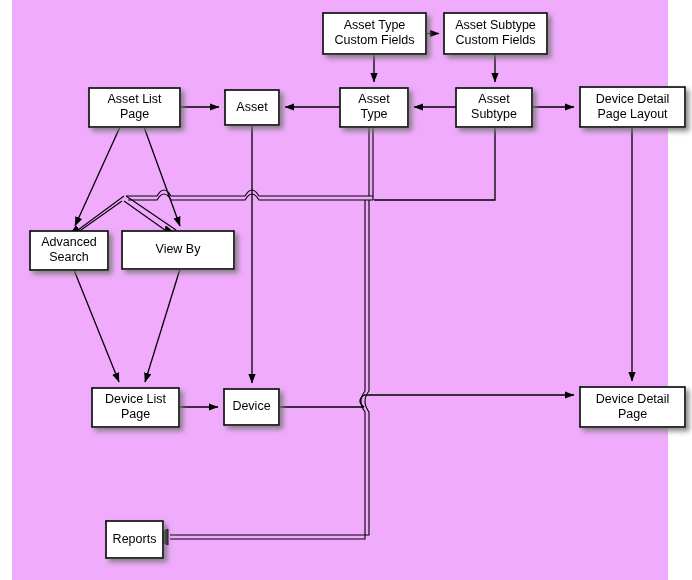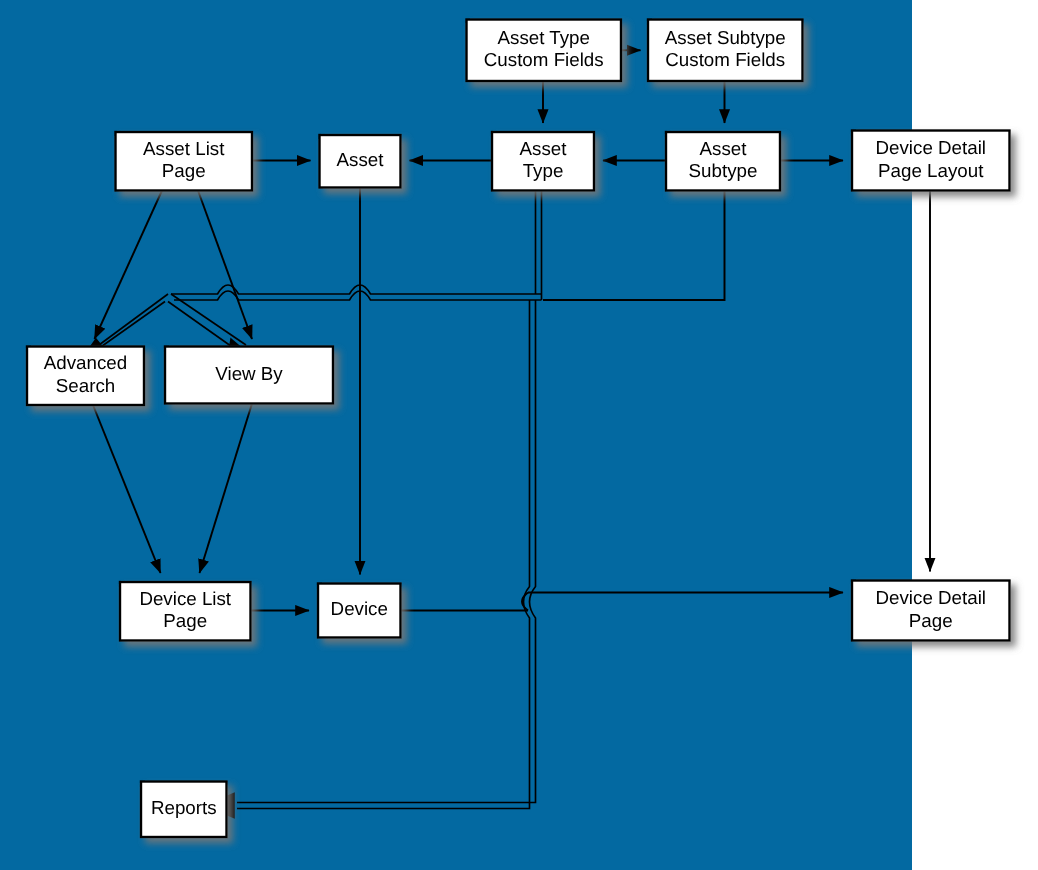--- a/index.html
+++ b/index.html
@@ -8,23 +8,24 @@
     background: #ffffff;
   }
   body {
     width: 692px;
     height: 580px;
     font-family: "Liberation Sans", sans-serif;
     overflow: hidden;
   }
   #diagram-root {
     position: relative;
-    width: 608px;
+    width: 656px;
     height: 580px;
-    background: #0369a1;
+    background: #f0abfc;
+    margin-left: 12px;
   }
   svg#diagram-canvas {
     position: absolute;
     top: 0;
     left: 0;
     width: 692px;
     height: 580px;
     display: block;
   }
   .node-rect {

